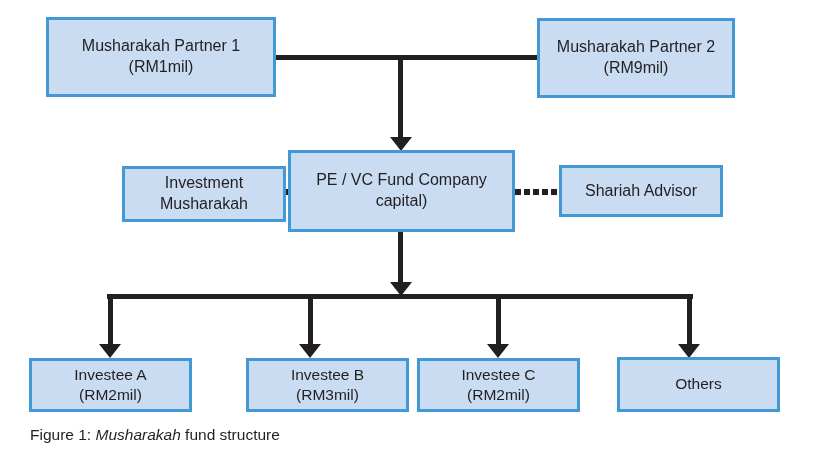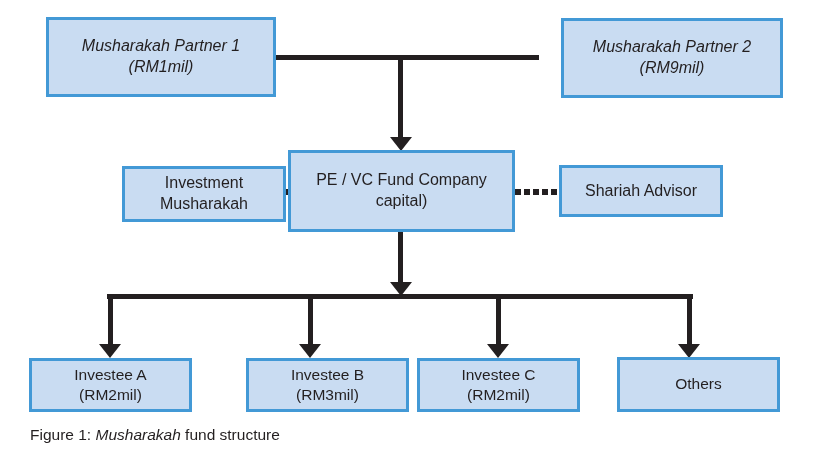--- a/index.html
+++ b/index.html
@@ -29,37 +29,37 @@
     display:flex;
     flex-direction:column;
     align-items:center;
     justify-content:center;
     text-align:center;
     font-size:16px;
     line-height:1.3;
     color:var(--text);
   }
   .node.small{font-size:15.5px;}
-  .node.italic{font-style:italic;}
+  .node.italic{}
   .hline,.vline{position:absolute;background:var(--line);}
   .dashline{
     position:absolute;
     height:6px;
     background:repeating-linear-gradient(90deg,var(--line) 0 6px,transparent 6px 9px);
   }
   .arrow-down{
     position:absolute;
     width:0;height:0;
     border-left:11px solid transparent;
     border-right:11px solid transparent;
     border-top:14px solid var(--line);
   }
   
   #partner1{left:46px;top:17px;width:230px;height:80px;}
-  #partner2{left:537px;top:18px;width:222px;height:80px;margin-left:24px;}
+  #partner2{left:537px;top:18px;width:198px;height:80px;}
   #committee{left:86px;top:166px;width:164px;height:56px;margin-left:36px;}
   #fund{left:288px;top:150px;width:227px;height:82px;padding:4px 8px;}
   #shariah{left:559px;top:165px;width:164px;height:52px;}
   #investee-a{left:29px;top:358px;width:163px;height:54px;justify-content:center;}
   #investee-b{left:246px;top:358px;width:163px;height:54px;}
   #investee-c{left:417px;top:358px;width:163px;height:54px;}
   #others{left:617px;top:357px;width:163px;height:55px;}
   
   #caption{
     position:absolute;

